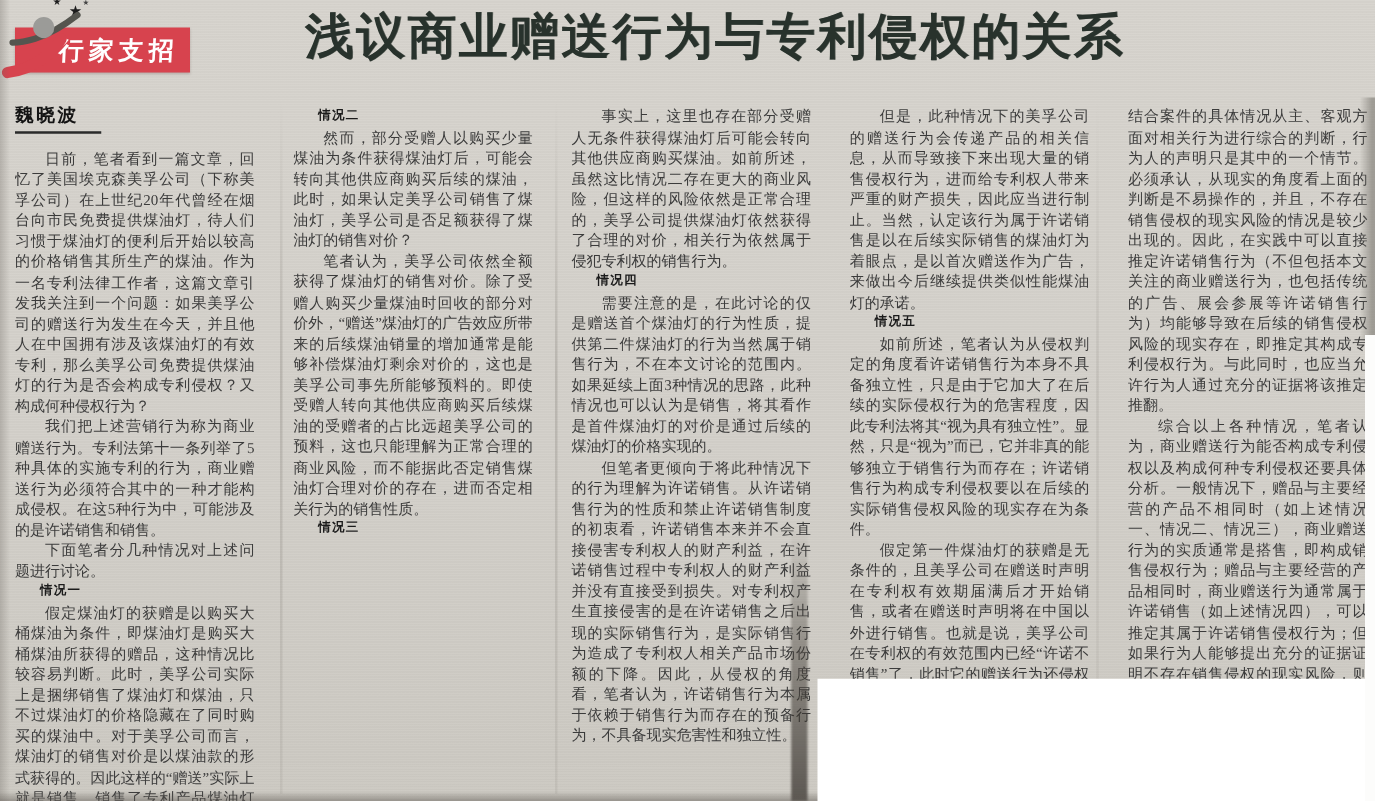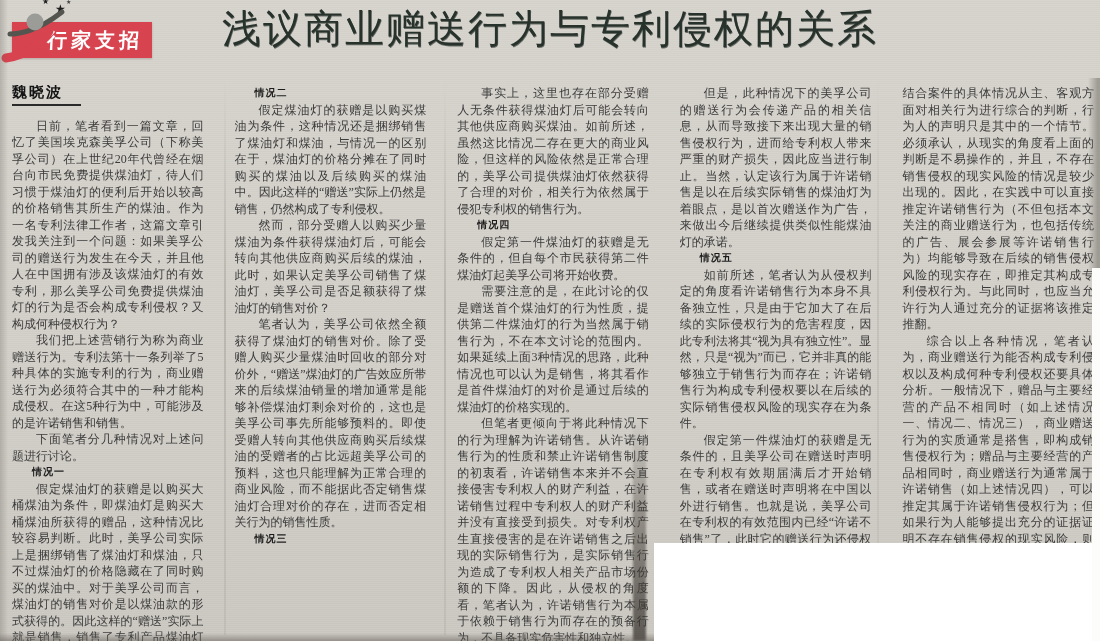--- a/index.html
+++ b/index.html
@@ -28,21 +28,21 @@
     font-family:"Liberation Serif",serif; transform:skewX(-3deg);
   }
   .figure-svg { position:absolute; left:0; top:0; width:80px; height:72px; }
   .star { position:absolute; color:#1d1d1d; }
   .star-a { left:55px; top:2px; font-size:12px; }
   .star-b { left:42px; top:-3px; font-size:8px; }
   .star-c { left:66px; top:-2px; font-size:6px; color:#444; }
   
   .title {
     position:absolute; left:200px; top:2px; width:700px; margin:0; z-index:2;
-    text-align:center; font-size:39px; font-weight:400; color:#28322c;
+    text-align:right; font-size:39px; font-weight:700; color:#28322c;
     letter-spacing:2px; text-shadow:0.5px 0.5px 0 rgba(25,35,28,0.6);
     font-family:"Liberation Serif","DejaVu Serif",serif; white-space:nowrap;
   }
   
   .cols {
     position:absolute; left:12px; top:85px; width:1082px; height:556px;
     display:flex; gap:31px; z-index:1;justify-content:space-between;
   }
   .col {
     width:206px; height:100%; overflow:hidden;
@@ -100,29 +100,27 @@
       <circle cx="35" cy="22" r="8.5" fill="#9b9b98"></circle>
     </svg>
   </div>
 
   <h1 class="title">浅议商业赠送行为与专利侵权的关系</h1>
 
   <div class="cols">
       <div class="col"><div class="author">魏晓波</div><div class="para">日前，笔者看到一篇文章，回忆了美国埃克森美孚公司（下称美孚公司）在上世纪20年代曾经在烟台向市民免费提供煤油灯，待人们习惯于煤油灯的便利后开始以较高的价格销售其所生产的煤油。作为一名专利法律工作者，这篇文章引发我关注到一个问题：如果美孚公司的赠送行为发生在今天，并且他人在中国拥有涉及该煤油灯的有效专利，那么美孚公司免费提供煤油灯的行为是否会构成专利侵权？又构成何种侵权行为？</div><div class="para">我们把上述营销行为称为商业赠送行为。专利法第十一条列举了5种具体的实施专利的行为，商业赠送行为必须符合其中的一种才能构成侵权。在这5种行为中，可能涉及的是许诺销售和销售。</div><div class="para">下面笔者分几种情况对上述问题进行讨论。</div><div class="heading">情况一</div><div class="para">假定煤油灯的获赠是以购买大桶煤油为条件，即煤油灯是购买大桶煤油所获得的赠品，这种情况比较容易判断。此时，美孚公司实际上是捆绑销售了煤油灯和煤油，只不过煤油灯的价格隐藏在了同时购买的煤油中。对于美孚公司而言，煤油灯的销售对价是以煤油款的形式获得的。因此这样的“赠送”实际上就是销售，销售了专利产品煤油灯自然</div></div>
       <div class="col">
         <div class="heading">情况二</div>
-        <div class="para">假定煤油灯的获赠是以购买煤油为条件，这种情况还是捆绑销售了煤油灯和煤油，与情况一的区别在于，煤油灯的价格分摊在了同时购买的煤油以及后续购买的煤油中。因此这样的“赠送”实际上仍然是销售，仍然构成了专利侵权。</div>
         <div class="para">然而，部分受赠人以购买少量煤油为条件获得煤油灯后，可能会转向其他供应商购买后续的煤油，此时，如果认定美孚公司销售了煤油灯，美孚公司是否足额获得了煤油灯的销售对价？</div>
         <div class="para">笔者认为，美孚公司依然全额获得了煤油灯的销售对价。除了受赠人购买少量煤油时回收的部分对价外，“赠送”煤油灯的广告效应所带来的后续煤油销量的增加通常是能够补偿煤油灯剩余对价的，这也是美孚公司事先所能够预料的。即使受赠人转向其他供应商购买后续煤油的受赠者的占比远超美孚公司的预料，这也只能理解为正常合理的商业风险，而不能据此否定销售煤油灯合理对价的存在，进而否定相关行为的销售性质。</div>
         <div class="heading">情况三</div>
       </div>
       <div class="col">
         <div class="para">事实上，这里也存在部分受赠人无条件获得煤油灯后可能会转向其他供应商购买煤油。如前所述，虽然这比情况二存在更大的商业风险，但这样的风险依然是正常合理的，美孚公司提供煤油灯依然获得了合理的对价，相关行为依然属于侵犯专利权的销售行为。</div>
         <div class="heading">情况四</div>
-        <div class="para">假定第一件煤油灯的获赠是无条件的，但自每个市民获得第二件煤油灯起美孚公司将开始收费。</div>
         <div class="para">需要注意的是，在此讨论的仅是赠送首个煤油灯的行为性质，提供第二件煤油灯的行为当然属于销售行为，不在本文讨论的范围内。如果延续上面3种情况的思路，此种情况也可以认为是销售，将其看作是首件煤油灯的对价是通过后续的煤油灯的价格实现的。</div>
         <div class="para">但笔者更倾向于将此种情况下的行为理解为许诺销售。从许诺销售行为的性质和禁止许诺销售制度的初衷看，许诺销售本来并不会直接侵害专利权人的财产利益，在许诺销售过程中专利权人的财产利益并没有直接受到损失。对专利权产生直接侵害的是在许诺销售之后出现的实际销售行为，是实际销售行为造成了专利权人相关产品市场份额的下降。因此，从侵权的角度看，笔者认为，许诺销售行为本属于依赖于销售行为而存在的预备行为，不具备现实危害性和独立性。</div>
       </div>
       <div class="col">
         <div class="para">但是，此种情况下的美孚公司的赠送行为会传递产品的相关信息，从而导致接下来出现大量的销售侵权行为，进而给专利权人带来严重的财产损失，因此应当进行制止。当然，认定该行为属于许诺销售是以在后续实际销售的煤油灯为着眼点，是以首次赠送作为广告，来做出今后继续提供类似性能煤油灯的承诺。</div>
         <div class="heading">情况五</div>
         <div class="para">如前所述，笔者认为从侵权判定的角度看许诺销售行为本身不具备独立性，只是由于它加大了在后续的实际侵权行为的危害程度，因此专利法将其“视为具有独立性”。显然，只是“视为”而已，它并非真的能够独立于销售行为而存在；许诺销售行为构成专利侵权要以在后续的实际销售侵权风险的现实存在为条件。</div>
         <div class="para">假定第一件煤油灯的获赠是无条件的，且美孚公司在赠送时声明在专利权有效期届满后才开始销售，或者在赠送时声明将在中国以外进行销售。也就是说，美孚公司在专利权的有效范围内已经“许诺不销售”了，此时它的赠送行为还侵权吗？</div>
         <div class="para">只不过煤油灯的价格隐藏在了同时购买的煤油中？笔者认为，要</div>
       </div>

